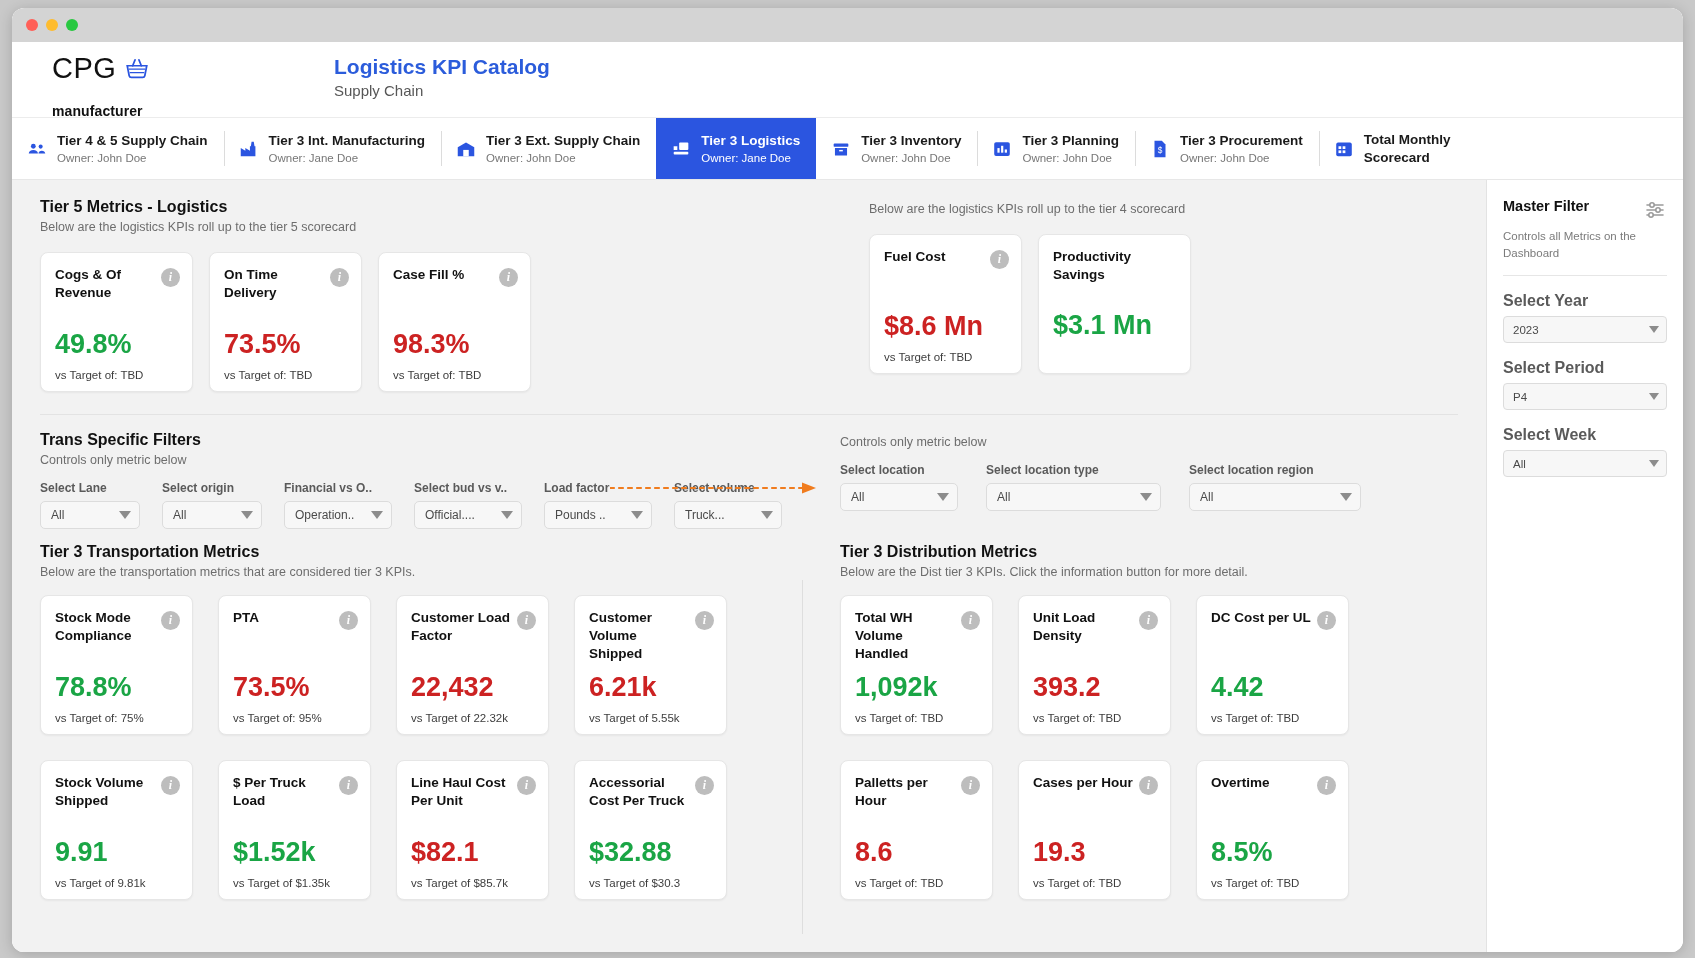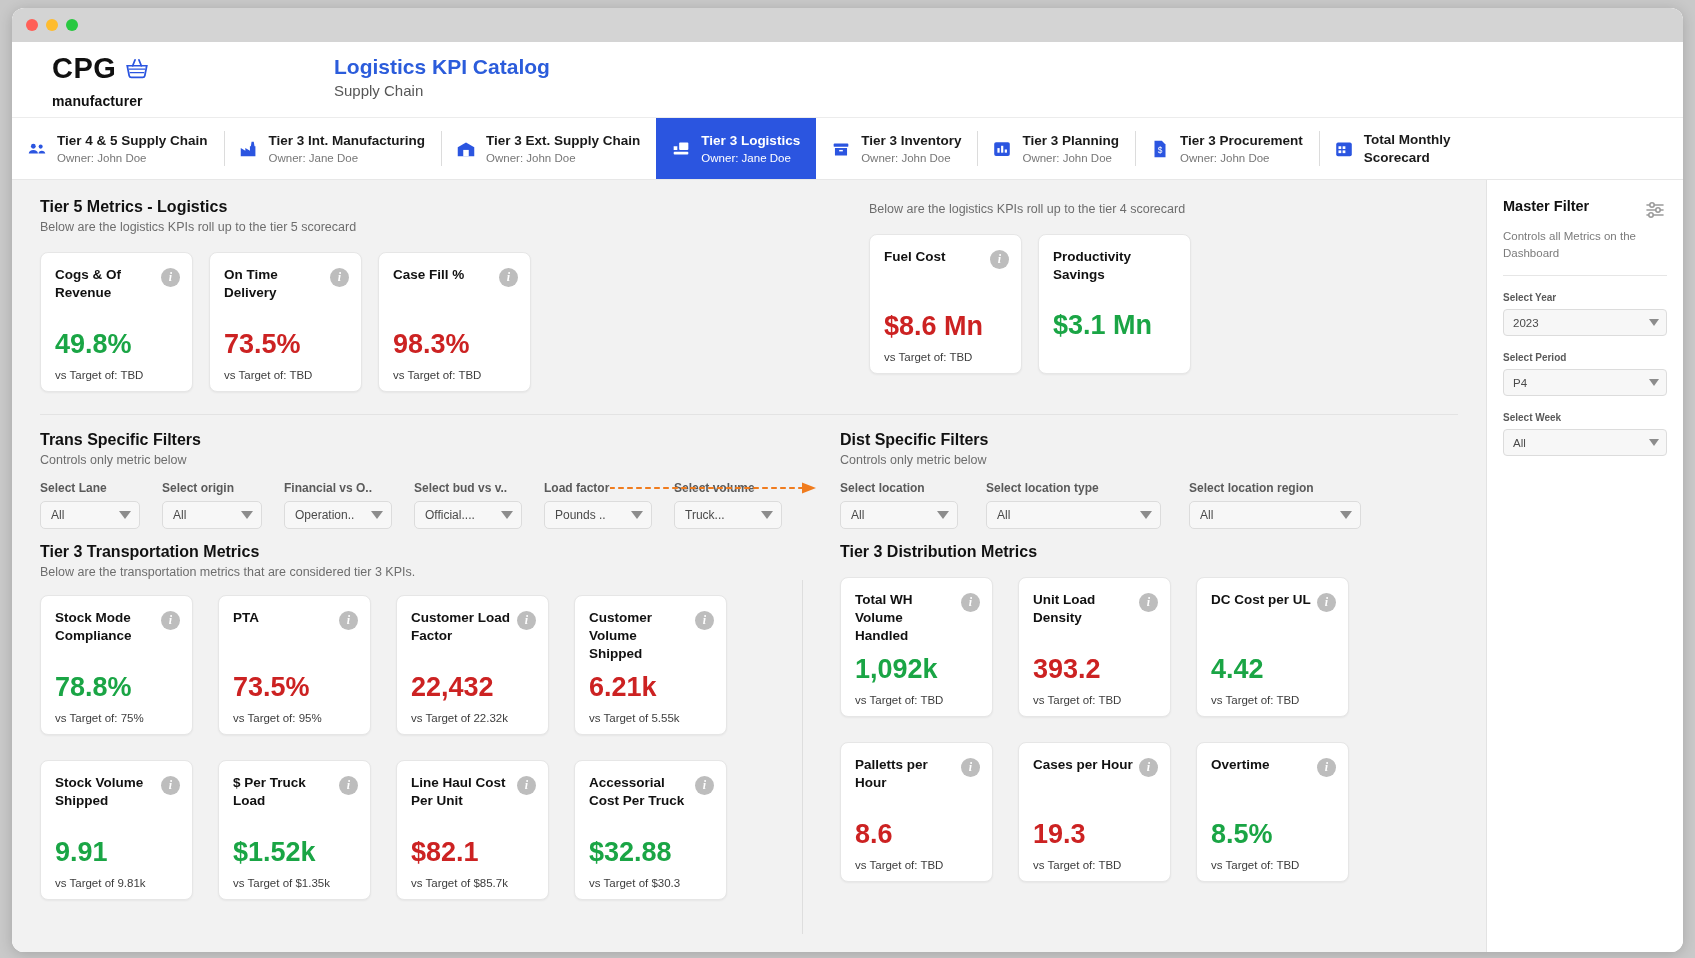--- a/index.html
+++ b/index.html
@@ -30,22 +30,22 @@
   .appbody { position: relative; height: 910px; background: #ffffff; }
 
   
   .header {
     height: 76px; background: #ffffff;
     display: flex; align-items: center; position: relative;
     border-bottom: 1px solid #ececec;
   }
   .brand { position: absolute; left: 40px; top: 12px; }
   .brand-row { display: flex; align-items: center; gap: 8px; }
-  .brand-cpg { font-size: 29px; font-weight: 700; letter-spacing: .5px; color: #111; line-height: 1; text-align: center; }
-  .brand-mfr { font-size: 14px; font-weight: 700; color: #111; margin-top: 10px; letter-spacing: .1px;}
+  .brand-cpg { font-size: 29px; font-weight: 400; letter-spacing: .5px; color: #111; line-height: 1; text-align: center; }
+  .brand-mfr { font-size: 14px; font-weight: 700; color: #111; margin-top: 20px; letter-spacing: .1px;}
   .basket { width: 26px; height: 26px; }
 
   .title-block { position: absolute; left: 322px; top: 12px; }
   .app-title { font-size: 21px; font-weight: 700; color: #2b5cdb; line-height: 1.25; }
   .app-sub { font-size: 15px; color: #575757; margin-top: 2px; }
 
   .meta { position: absolute; right: 24px; top: 27px; display: flex; align-items: center; }
   .meta-item { font-size: 13.5px; color: #555; padding: 0 22px; white-space: nowrap; }
   .meta-item b { font-weight: 700; color: #3c3c3c; }
   .meta-sep { width: 1px; height: 26px; background: #d8d8d8; }
@@ -158,21 +158,21 @@
   .grid { display: flex; flex-wrap: wrap; gap: 25px; margin-top: 16px; }
   .card.sm { width: 153px; height: 140px; }
 
   
   .side-head { display: flex; align-items: flex-start; justify-content: space-between; }
   .side-title { font-size: 14.5px; font-weight: 700; color: #111; }
   .side-sub { font-size: 11.5px; color: #7b7b7b; margin-top: 6px; line-height: 1.45; }
   .slider-ico { width: 24px; height: 24px; color: #9a9a9a; flex: none; }
   .side-rule { height: 1px; background: #e6e6e6; margin: 14px 0 0 0; }
   .side-group { margin-top: 16px; }
-  .side-label { font-size: 10px; color: #5a5a5a; font-weight: 600; margin-bottom: 6px; }
+  .side-label { font-size: 16px; color: #5a5a5a; font-weight: 600; margin-bottom: 6px; }
   .side-select {
     width: 100%; height: 27px; background: #f7f7f7; border: 1px solid #dcdcdc;
     border-radius: 4px; display: flex; align-items: center; justify-content: space-between;
     padding: 0 7px 0 9px; cursor: pointer;
   }
   .side-select .select-val { font-size: 11.5px; }
   .caret-sm {
     width: 0; height: 0; border-left: 5px solid transparent; border-right: 5px solid transparent;
     border-top: 7px solid #8c8c8c; flex: none;
   }
@@ -443,21 +443,20 @@
                 <div class="fg-label">Select volume</div>
                 <div class="select wide">
                   <span class="select-val">Truck...</span>
                   <span class="caret"></span>
                 </div>
               </div>
             </div>
           </div>
 
           <div class="f-right">
-            <div class="sec-title">Dist Specific Filters</div>
             <div class="sec-sub">Controls only metric below</div>
             <div class="filter-row">
 
               <div class="fg" style="margin-right:28px;">
                 <div class="fg-label">Select location</div>
                 <div class="select xwide">
                   <span class="select-val">All</span>
                   <span class="caret"></span>
                 </div>
               </div>
@@ -541,20 +540,21 @@
                 <div class="card-title">Accessorial Cost Per Truck</div>
                 <div class="info">i</div>
                 <div class="card-val green">$32.88</div>
                 <div class="card-target">vs Target of $30.3</div>
               </div>
             </div>
           </div>
 
           <div class="t3-right">
             <div class="sec-title">Tier 3 Distribution Metrics</div>
+            <div class="sec-sub">Below are the Dist tier 3 KPIs. Click the information button for more detail.</div>
             <div class="grid" style="width:540px;">
 
               <div class="card sm">
                 <div class="card-title">Total WH Volume Handled</div>
                 <div class="info">i</div>
                 <div class="card-val green">1,092k</div>
                 <div class="card-target">vs Target of: TBD</div>
               </div>
 
               <div class="card sm">

